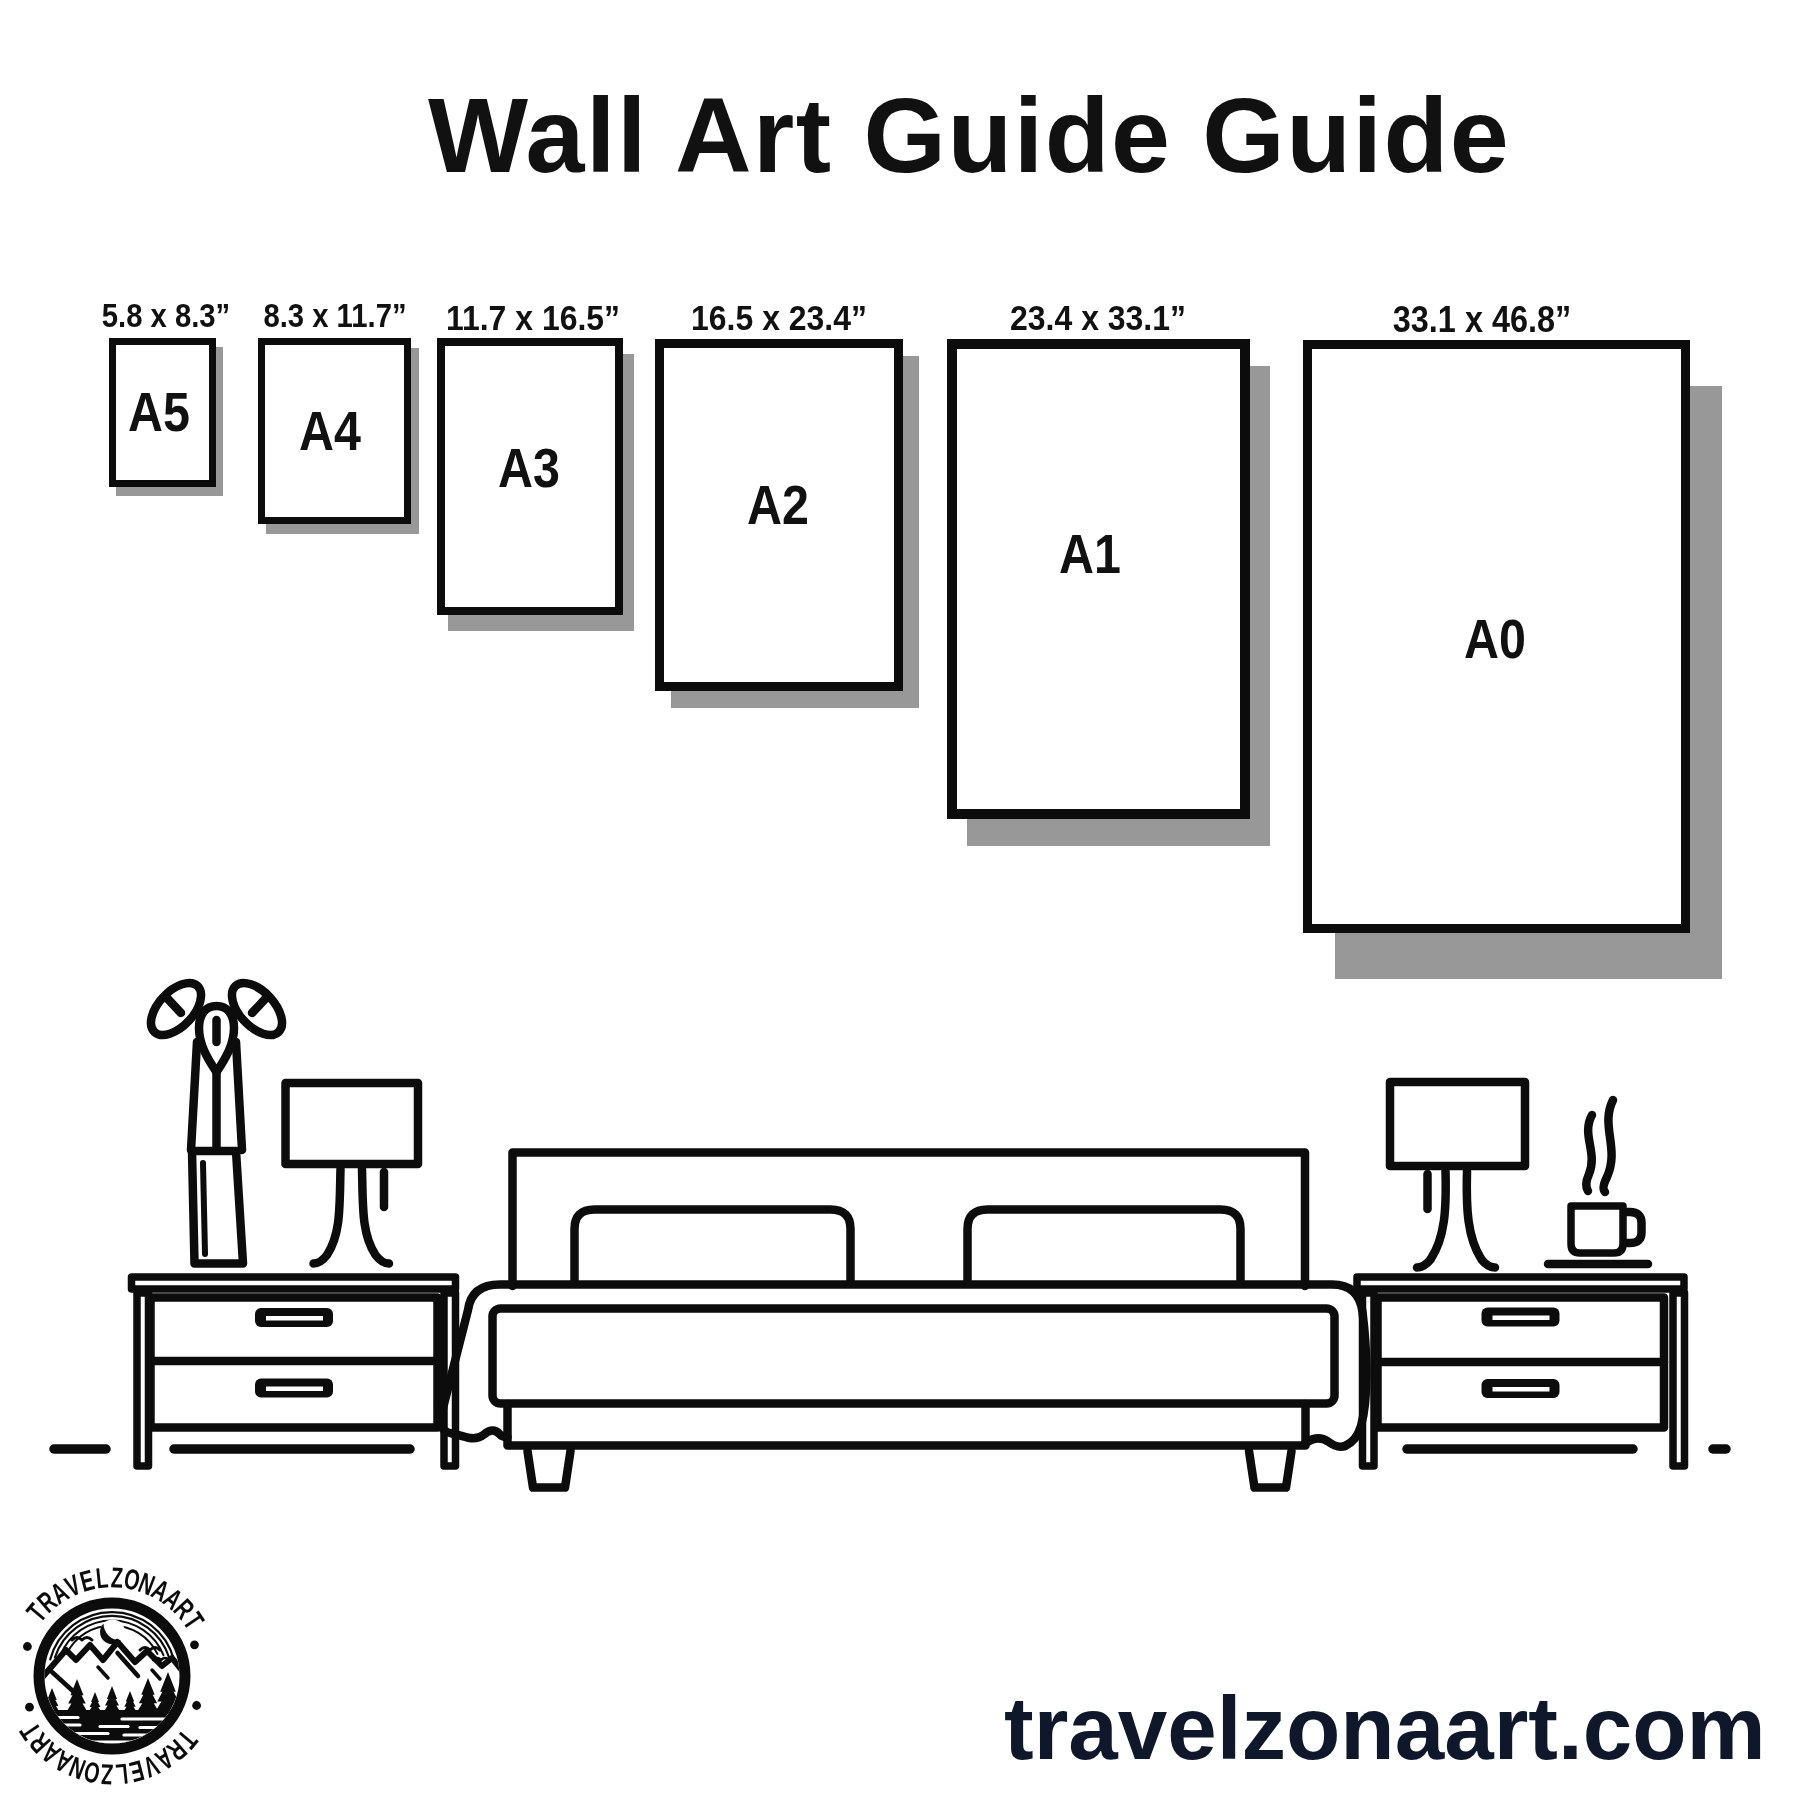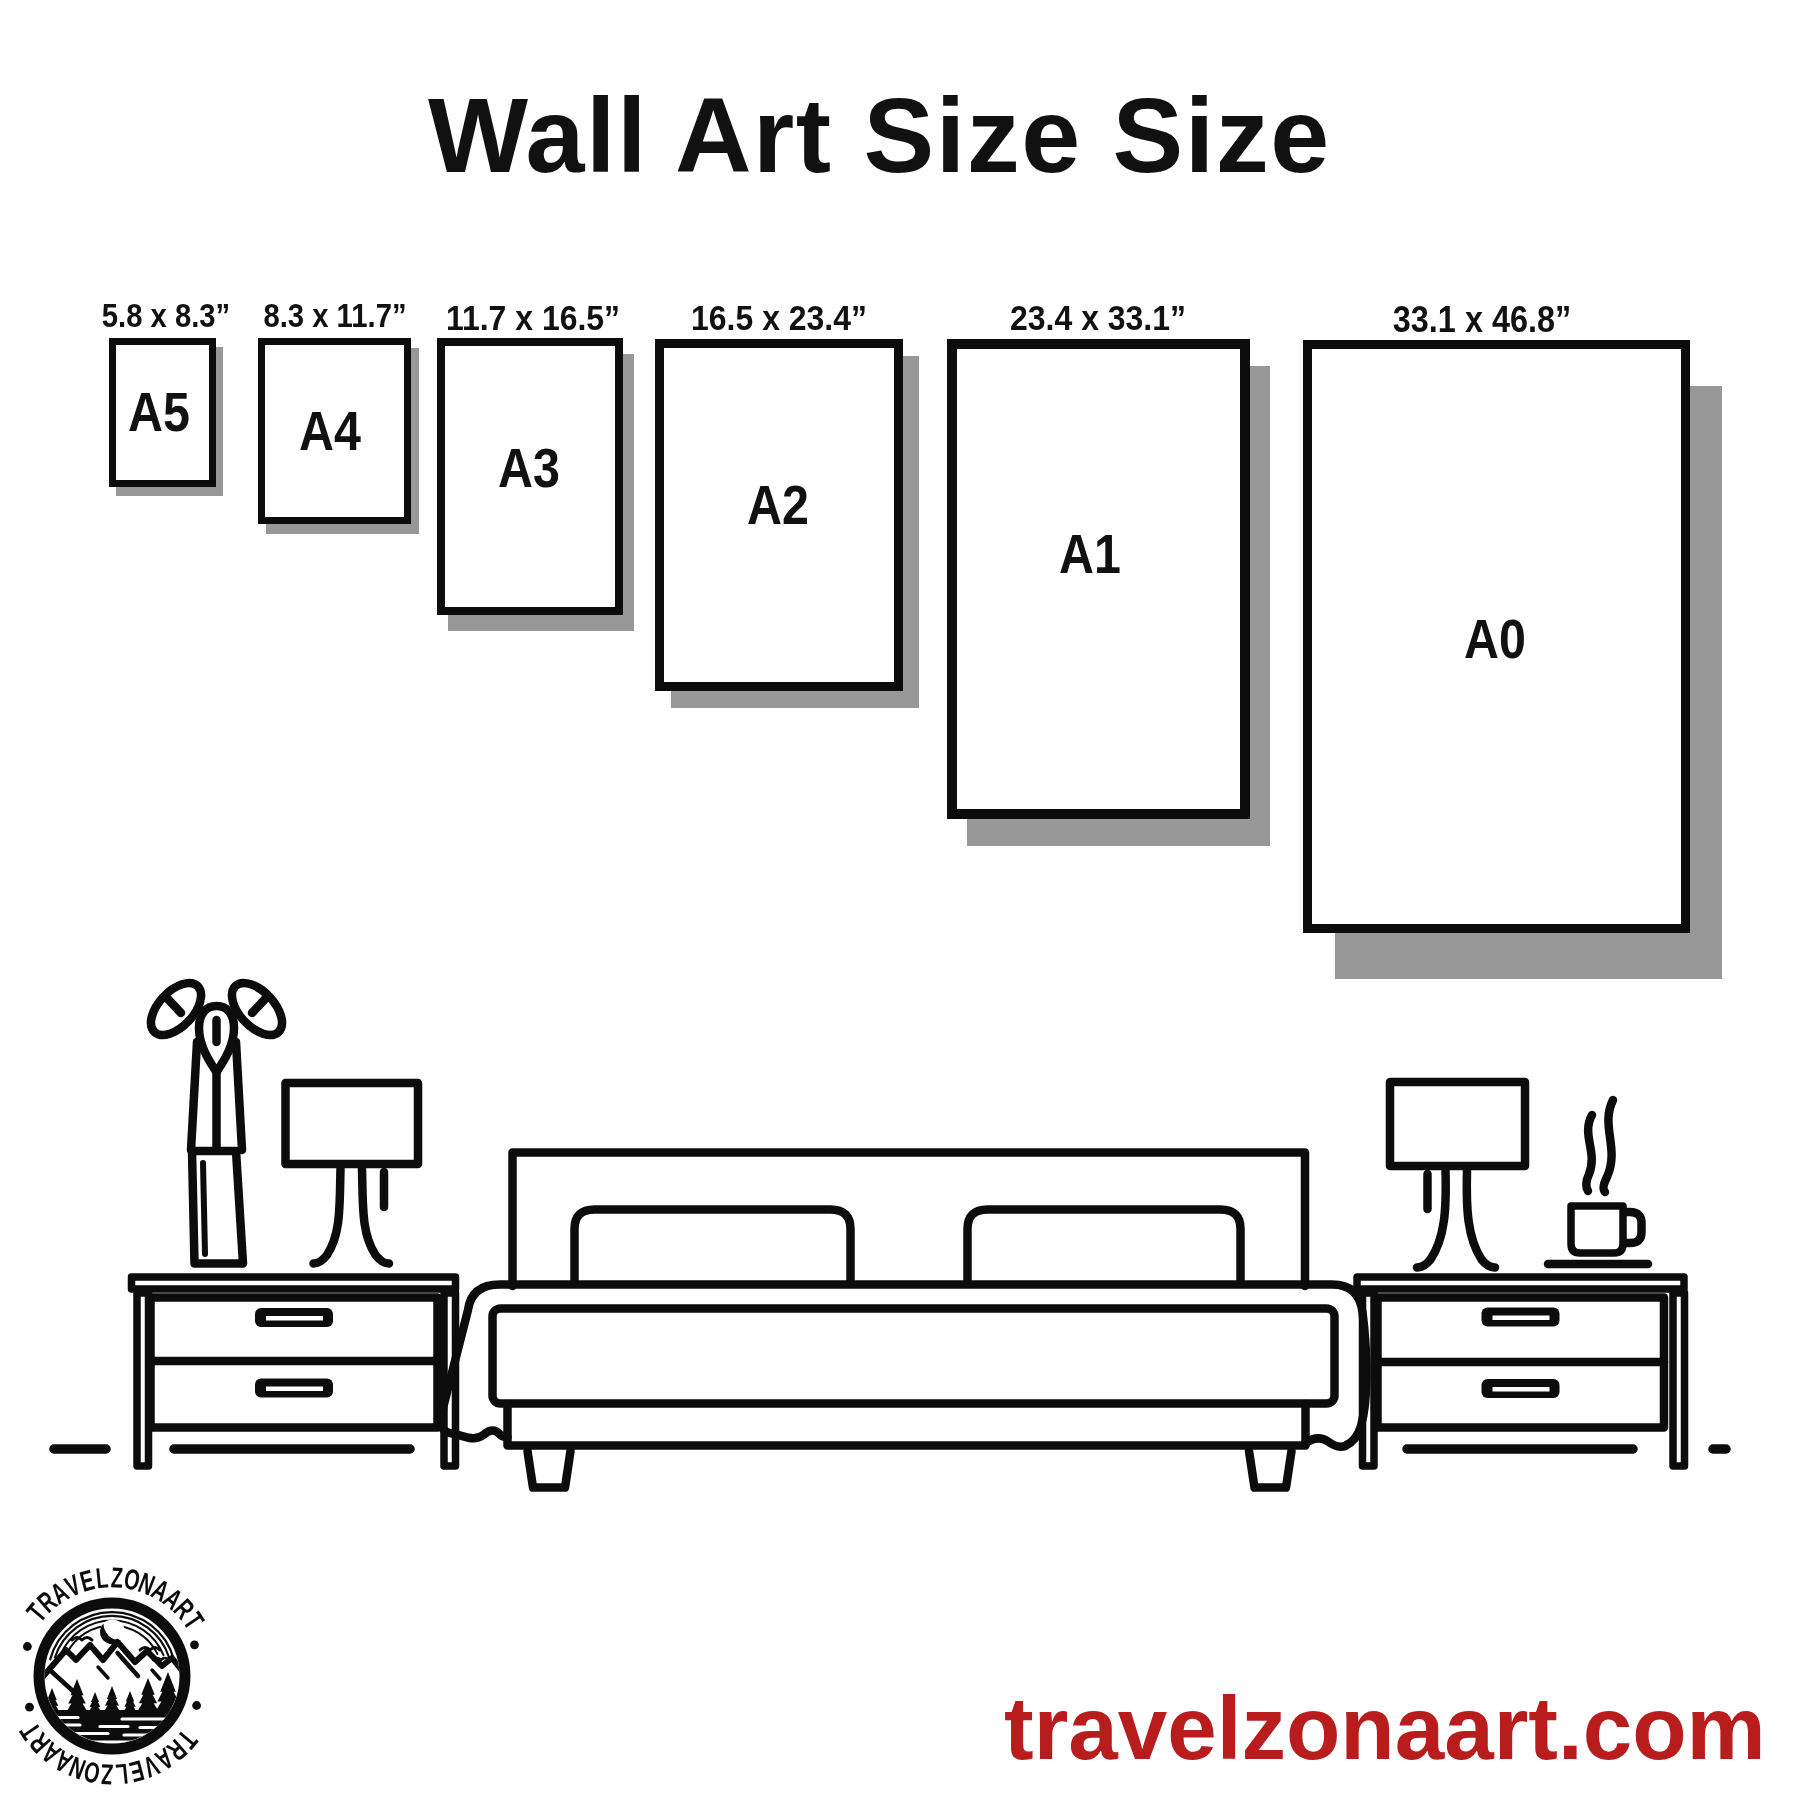--- a/index.html
+++ b/index.html
@@ -6,21 +6,21 @@
   body{width:1800px;height:1800px;background:#ffffff;position:relative;overflow:hidden;
        font-family:"Liberation Sans", sans-serif;}
   .abs{position:absolute;}
   .frame{position:absolute;background:#ffffff;border:7px solid #0c0c0c;}
   .dimlab{position:absolute;font-weight:bold;color:#111;text-align:center;white-space:nowrap;transform:translateX(-50%) scaleX(0.9);}
   .szlab{position:absolute;font-weight:bold;color:#111;white-space:nowrap;font-size:55px;transform:translate(-50%,-50%) scaleX(0.88);}
 </style>
 </head>
 <body>
 
-<div class="abs" id="title" style="left:428px;top:75px;font-size:106px;font-weight:bold;color:#111;letter-spacing:1.5px;">Wall Art Size Size</div>
+<div class="abs" id="title" style="left:428px;top:75px;font-size:106px;font-weight:bold;color:#111;letter-spacing:1.5px;">Wall Art Guide Guide</div>
 
 <div class="dimlab" style="left:166px;top:298px;font-size:32.5px;">5.8 x 8.3”</div>
 
 <div class="dimlab" style="left:335px;top:298px;font-size:32.5px;">8.3 x 11.7”</div>
 
 <div class="dimlab" style="left:533px;top:298px;font-size:35.5px;">11.7 x 16.5”</div>
 
 <div class="dimlab" style="left:779px;top:298px;font-size:35.5px;">16.5 x 23.4”</div>
 
 <div class="dimlab" style="left:1098px;top:298px;font-size:35.5px;">23.4 x 33.1”</div>
@@ -311,13 +311,13 @@
 <g transform="translate(38.6 1725.5) rotate(236.0) scale(0.68 1)">
         <text x="0" y="0" text-anchor="middle">T</text>
       </g>
   <circle cx="27.4" cy="1646.5" r="4.4"></circle>
   <circle cx="194.5" cy="1644.8" r="4.4"></circle>
   <circle cx="196.6" cy="1705.5" r="4.4"></circle>
   <circle cx="29.5" cy="1707.2" r="4.4"></circle>
 </g>
 </svg>
 
-<div class="abs" id="site" style="left:1004px;top:1677px;font-size:89px;font-weight:bold;color:#b91c1c;">travelzonaart.com</div>
+<div class="abs" id="site" style="left:1004px;top:1677px;font-size:89px;font-weight:bold;color:#0f172a;">travelzonaart.com</div>
 
 </body></html>

